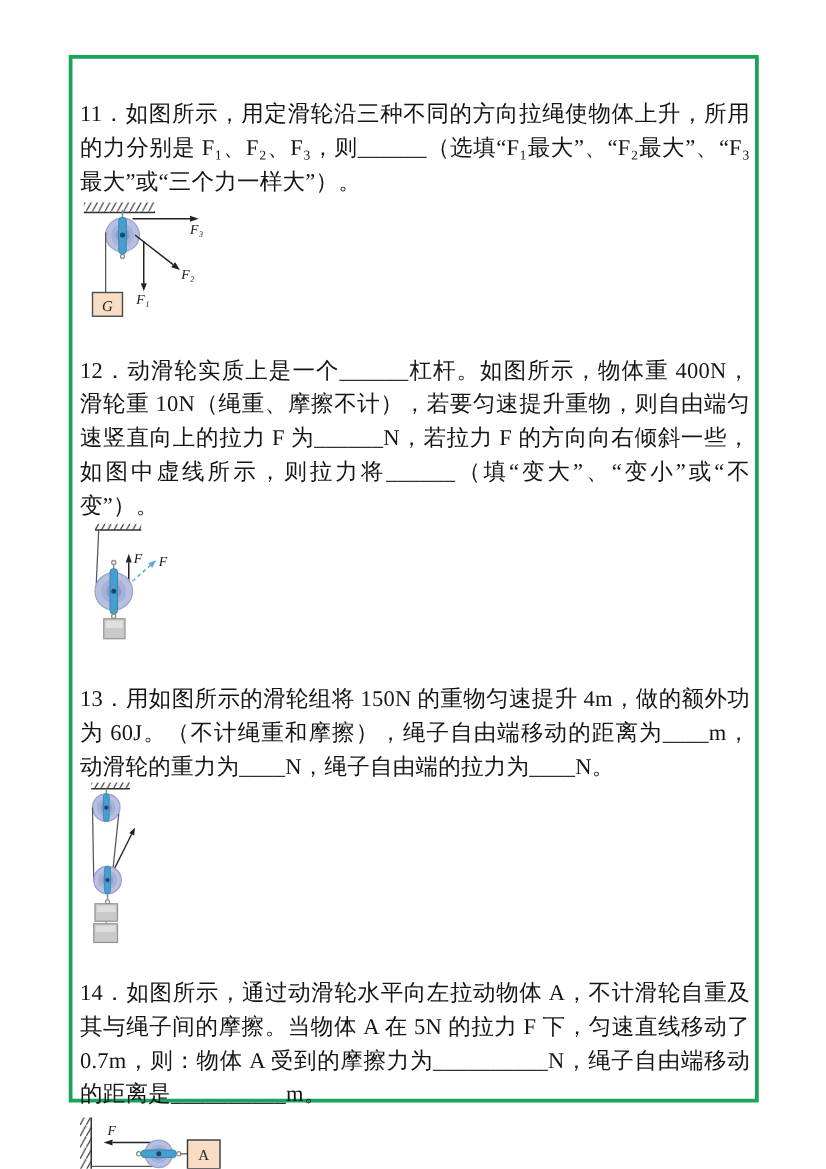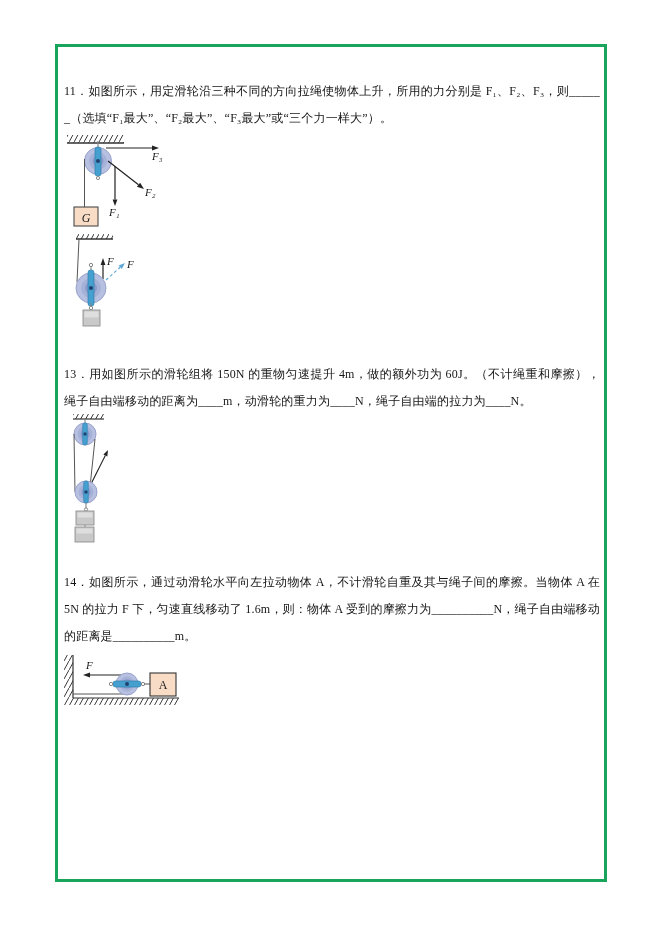--- a/index.html
+++ b/index.html
@@ -7,21 +7,21 @@
     width:661px;height:935px;background:#ffffff;position:relative;
     font-family:"Liberation Serif","DejaVu Serif",serif;
     -webkit-font-smoothing:antialiased;
   }
   .page{
     position:absolute;left:55px;top:44px;width:552px;height:838px;
     box-sizing:border-box;border:3px solid #18a45a;background:#ffffff;
   }
   .content{padding:0 4px 0 6px;}
   .qtext{
-    font-size:12px;line-height:27px;color:#151515;margin:0;
+    font-size:18px;line-height:27px;color:#151515;margin:0;
     text-align:justify;letter-spacing:0.2px;word-break:break-all;
   }
   .q11 .qtext{margin-top:31px;}
   .q12 .qtext{margin-top:23px;}
   .q13 .qtext{margin-top:34px;}
   .q14 .qtext{margin-top:26px;}
   svg.diagram{display:block;overflow:visible;}
   .d11{margin:1px 0 0 0;}
   .d12{margin:1px 0 0 0;}
   .d13{margin:-2px 0 0 0;}
@@ -76,20 +76,21 @@
         </g>
         <g>
           <line x1="42" y1="15" x2="88" y2="15" stroke="#222" stroke-width="1.2"></line>
           <polygon points="95,15 88,12.6 88,17.4" fill="#222"></polygon>
           <text class="flabel" x="88" y="27">F₃</text>
         </g>
       </svg>
     </div>
 
     <div class="q12">
+      <p class="qtext">12．动滑轮实质上是一个______杠杆。如图所示，物体重 400N，滑轮重 10N（绳重、摩擦不计），若要匀速提升重物，则自由端匀速竖直向上的拉力 F 为______N，若拉力 F 的方向向右倾斜一些，如图中虚线所示，则拉力将______（填“变大”、“变小”或“不变”）。</p>
       <svg class="diagram d12" width="120" height="93" viewBox="0 0 120 93">
         <g>
           <rect x="12" y="0" width="37" height="5" fill="url(#hatch)"></rect>
           <line x1="12" y1="5" x2="49" y2="5" stroke="#333" stroke-width="1.3"></line>
         </g>
         <line x1="15" y1="5" x2="13" y2="48" stroke="#555" stroke-width="1"></line>
         <g>
           <line x1="39" y1="45" x2="39" y2="31" stroke="#222" stroke-width="1.2"></line>
           <polygon points="39,24 36.6,31 41.4,31" fill="#222"></polygon>
           <text class="flabel" x="43" y="31">F</text>
@@ -153,21 +154,21 @@
         </g>
         <line x1="21" y1="112" x2="21" y2="114" stroke="#888" stroke-width="1"></line>
         <g>
           <rect x="11" y="114" width="19" height="15" fill="#c9c9c9" stroke="#8f8f8f" stroke-width="0.9"></rect>
           <rect x="12.5" y="115.5" width="16" height="5" fill="#dedede"></rect>
         </g>
       </svg>
     </div>
 
     <div class="q14">
-      <p class="qtext">14．如图所示，通过动滑轮水平向左拉动物体 A，不计滑轮自重及其与绳子间的摩擦。当物体 A 在 5N 的拉力 F 下，匀速直线移动了 1.6m，则：物体 A 受到的摩擦力为__________N，绳子自由端移动的距离是__________m。</p>
+      <p class="qtext">14．如图所示，通过动滑轮水平向左拉动物体 A，不计滑轮自重及其与绳子间的摩擦。当物体 A 在 5N 的拉力 F 下，匀速直线移动了 0.7m，则：物体 A 受到的摩擦力为__________N，绳子自由端移动的距离是__________m。</p>
       <svg class="diagram d14" width="160" height="55" viewBox="0 0 160 55">
         <g>
           <rect x="0" y="3" width="9" height="43" fill="url(#hatch)"></rect>
           <line x1="9" y1="3" x2="9" y2="46" stroke="#333" stroke-width="1.2"></line>
         </g>
         <g>
           <line x1="9" y1="46" x2="115" y2="46" stroke="#333" stroke-width="1.2"></line>
           <rect x="0" y="46" width="115" height="7" fill="url(#hatch)"></rect>
         </g>
         <g>

